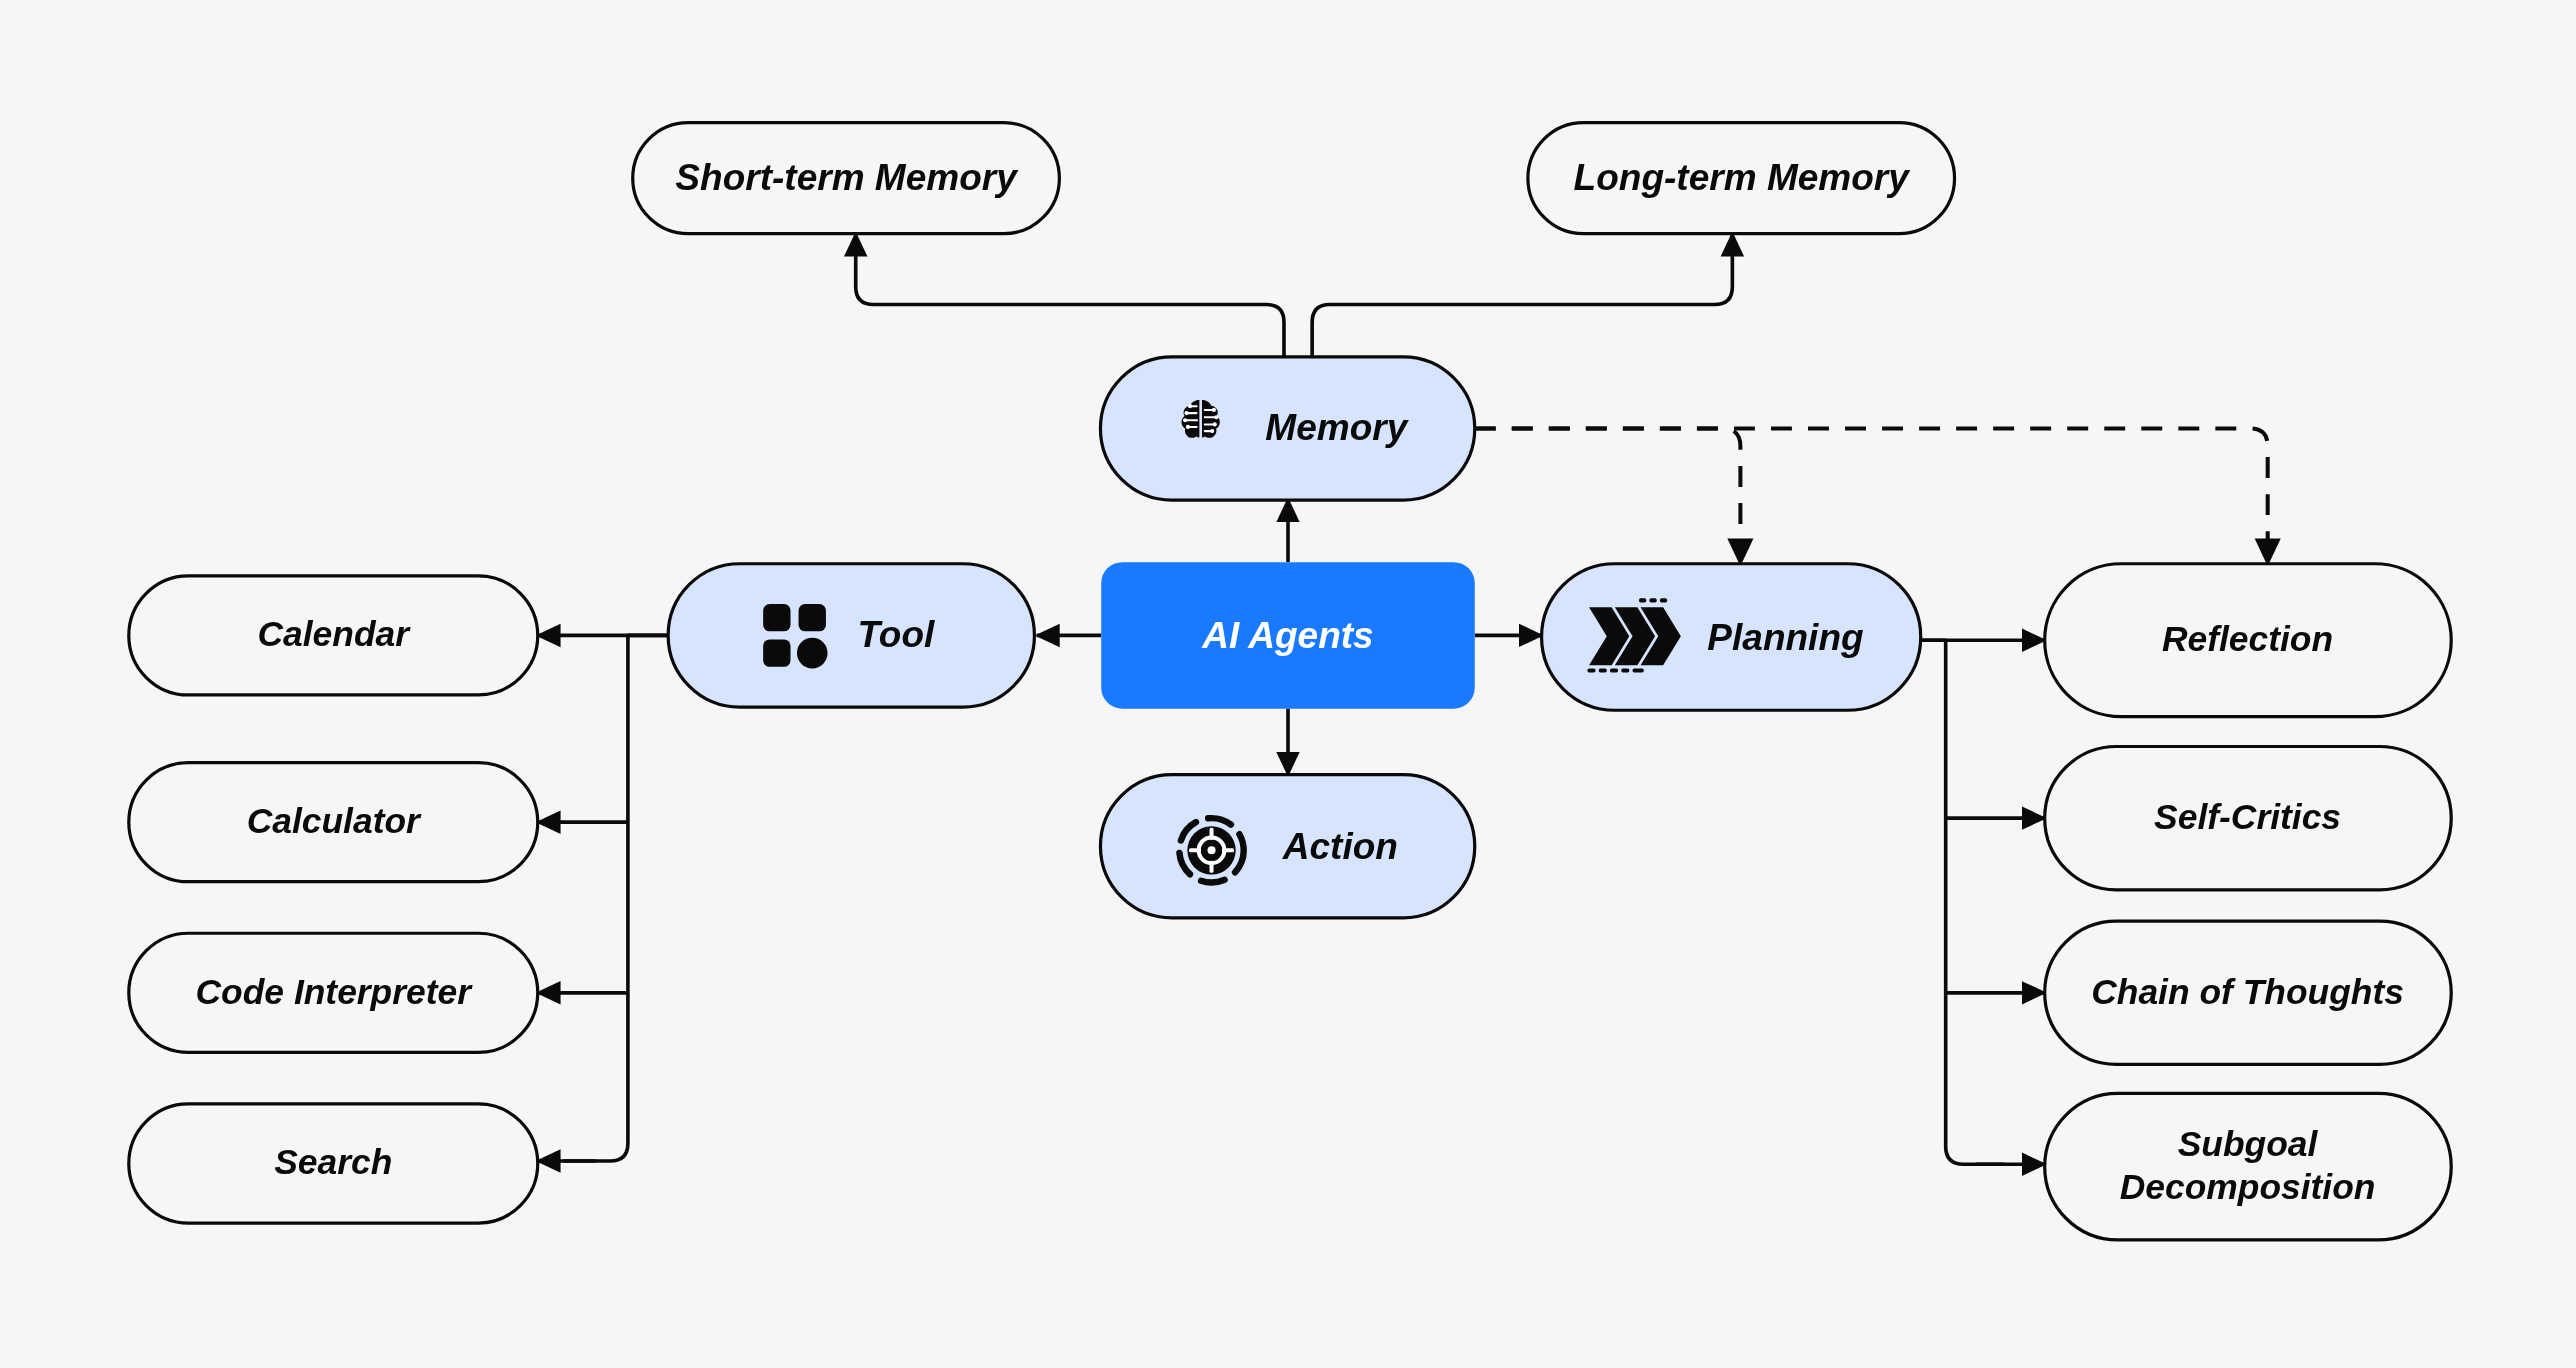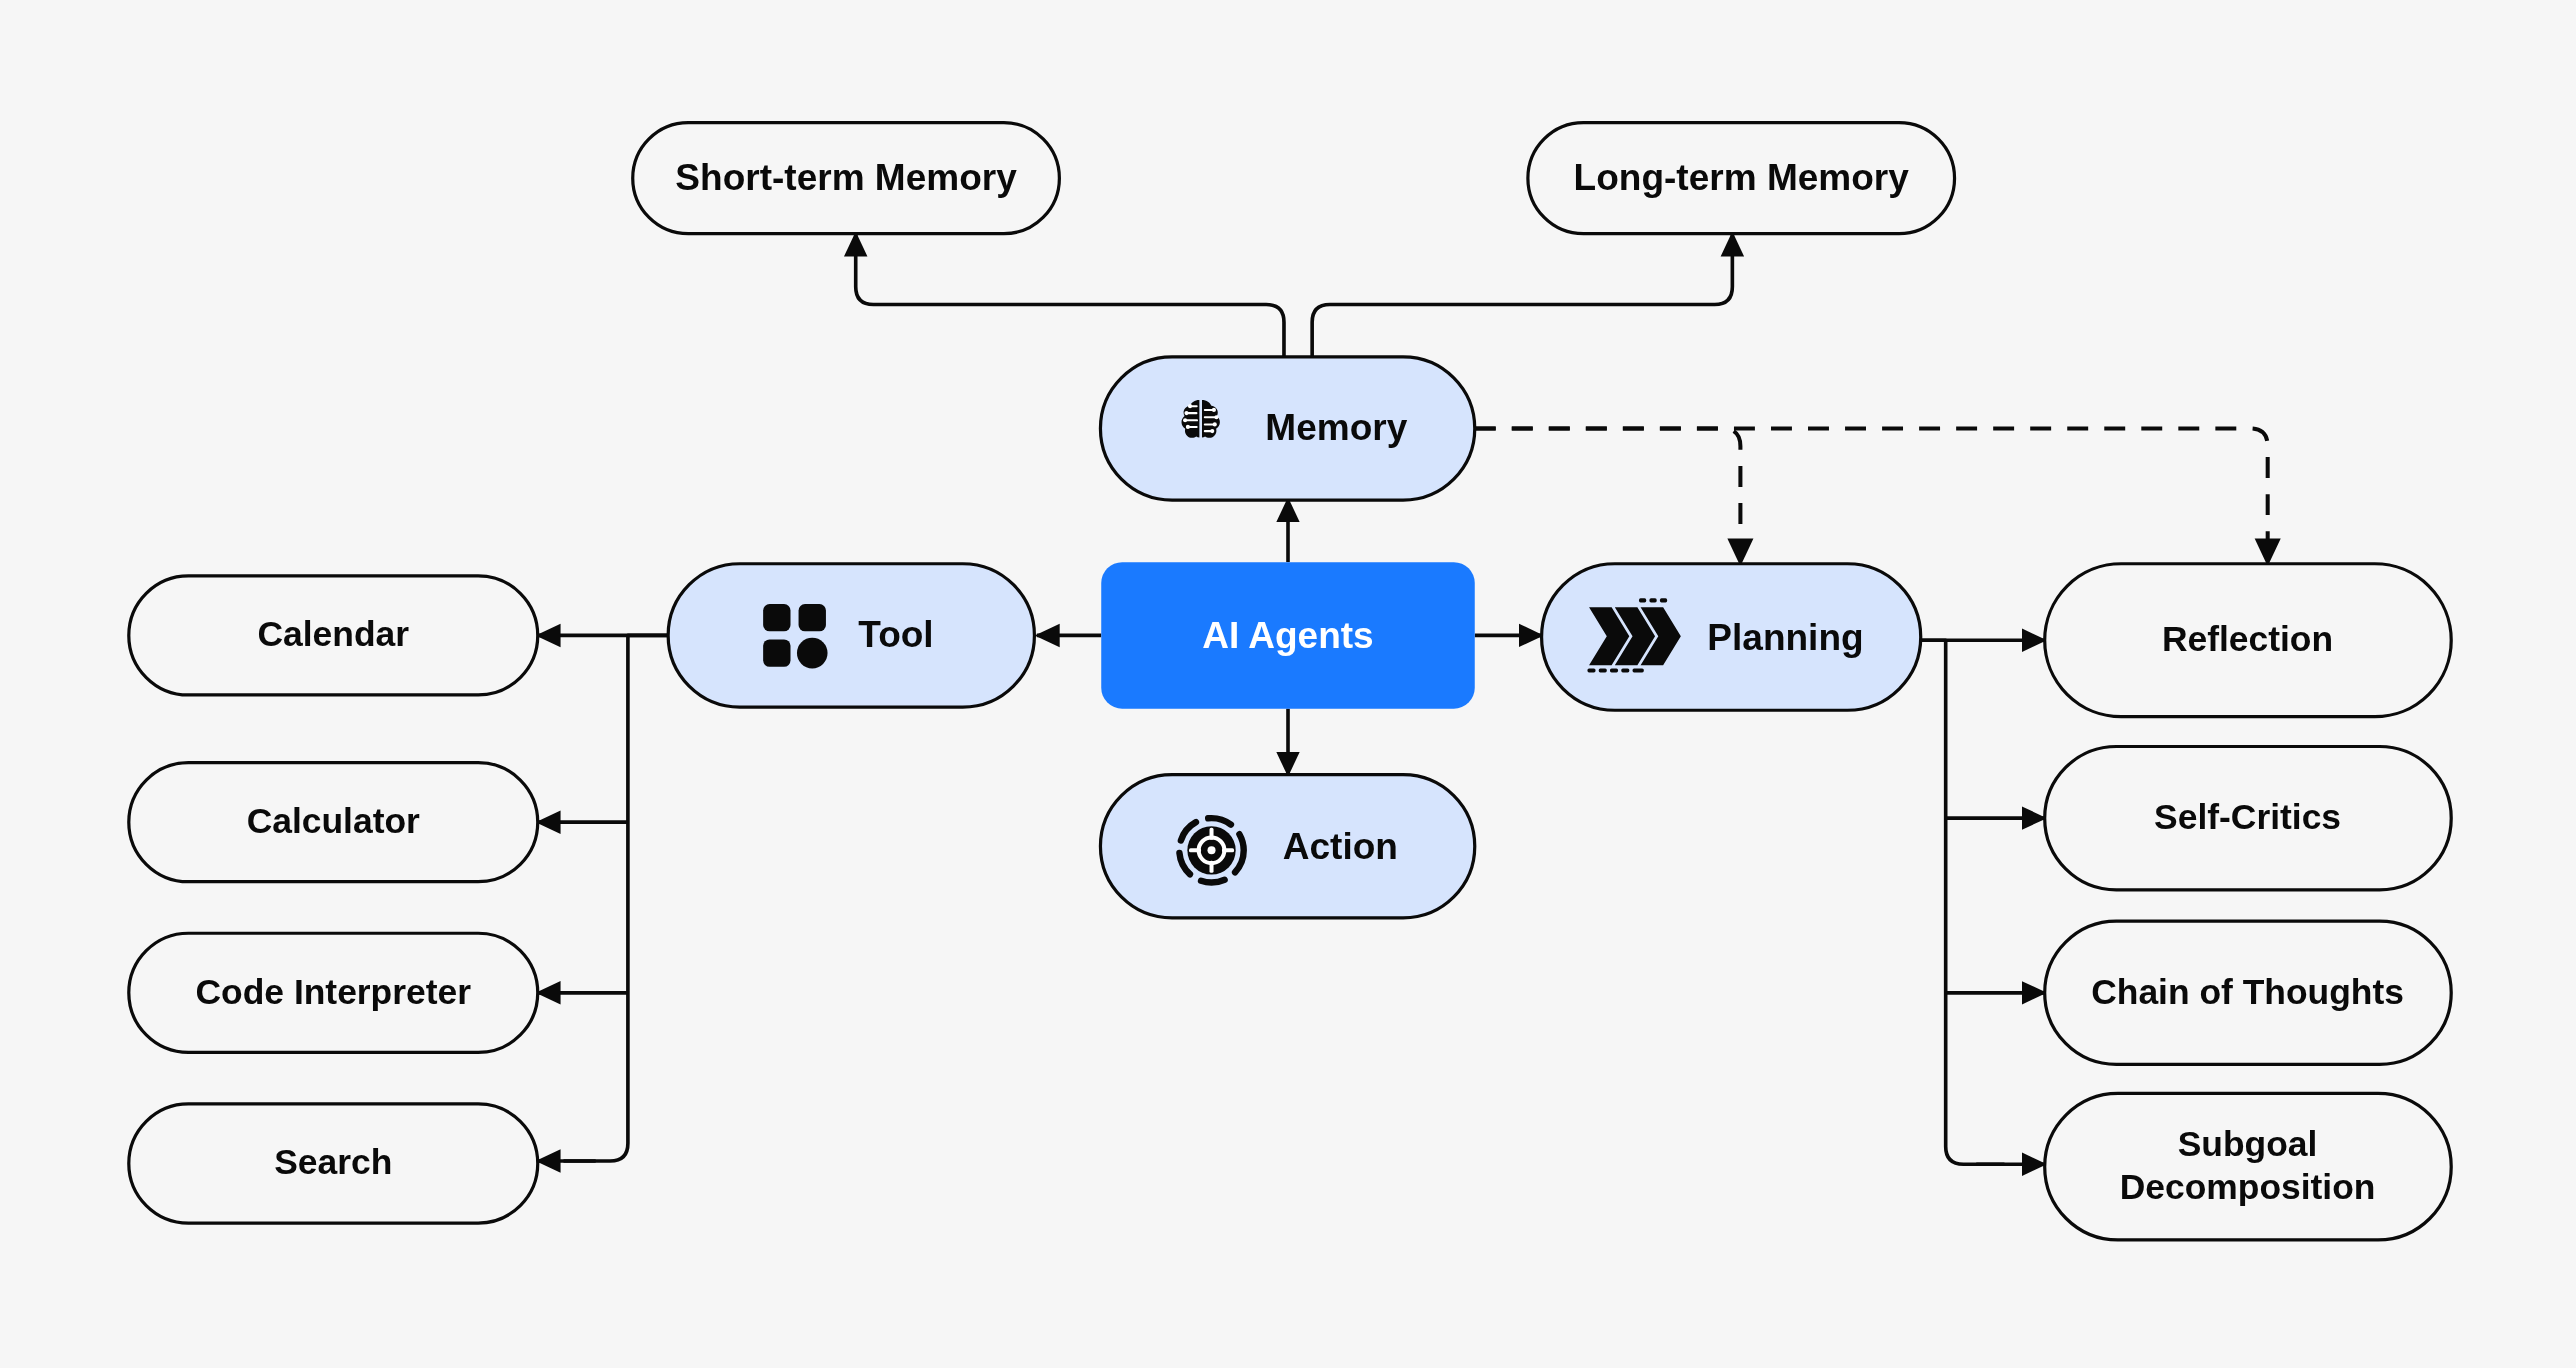--- a/index.html
+++ b/index.html
@@ -11,20 +11,21 @@
     width: 2576px;
     height: 1369px;
     overflow: hidden;
     font-family: "Liberation Sans", sans-serif;
   }
   #diagram-root {
     position: relative;
     width: 2576px;
     height: 1369px;
     background: #f6f6f6;
+    font-style: italic;
   }
   svg.canvas {
     position: absolute;
     top: 0;
     left: 0;
     width: 2576px;
     height: 1369px;
     display: block;
   }
   .node-rect {

